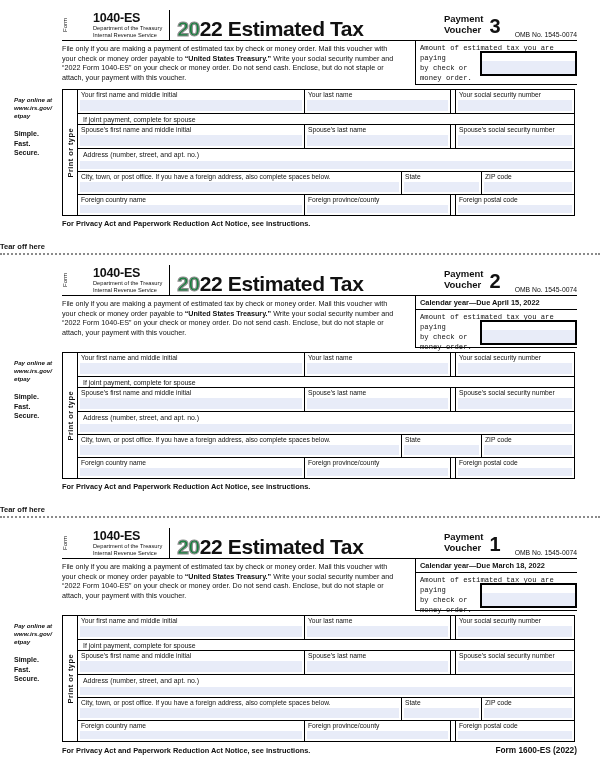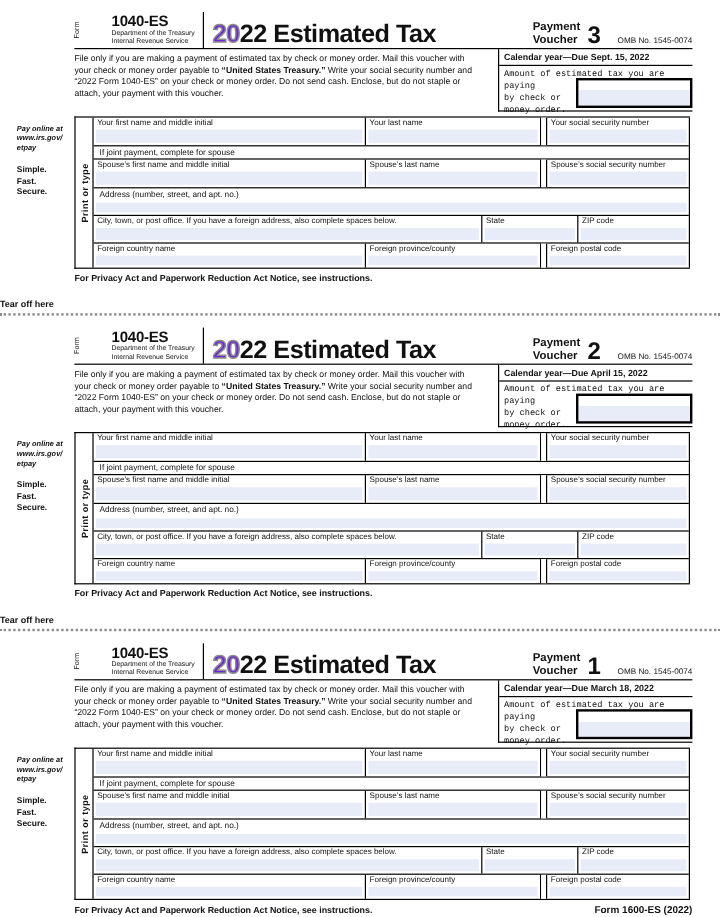--- a/index.html
+++ b/index.html
@@ -9,22 +9,22 @@
 
   .voucher { padding:10px 23px 0 62px; position:relative; }
 
   
   .v-header { display:flex; align-items:stretch; height:31px; border-bottom:1.3px solid #000; }
   .form-block { display:flex; align-items:center; padding-right:7px; border-right:1.3px solid #000;gap:23px; }
   .form-vert { writing-mode:vertical-rl; transform:rotate(180deg); font-size:6px; line-height:1; margin-right:2px; }
   .form-number { font-weight:700; font-size:12.5px; line-height:1.05; letter-spacing:-0.2px; }
   .agency { font-size:5.7px; line-height:1.15; }
   .v-title { align-self:flex-end; font-size:21px; font-weight:700; line-height:0.95; padding-left:7px; white-space:nowrap; letter-spacing:-0.4px; padding-bottom:1px; }
-  .year-ghost { color:#6d28d9; -webkit-text-stroke:1.2px #8c8c8c; }
-  .pv { margin-left:auto; display:flex; align-items:flex-end; }
+  .year-ghost { color:#15803d; -webkit-text-stroke:1.2px #8c8c8c; }
+  .pv { margin-left:auto; display:flex; align-items:center; }
   .pv-words { font-size:9.5px; font-weight:700; line-height:1.15; white-space:nowrap; }
   .pv-num { font-size:20px; font-weight:700; line-height:1; margin-left:6px; margin-top:1px; }
   .omb { font-size:6.8px; align-self:flex-end; margin-left:14px; padding-bottom:2px; white-space:nowrap; }
 
   
   .v-body { display:flex; }
   .file-text { width:353px; font-size:7.2px; line-height:1.32; padding:3px 12px 3px 0; }
   .right-col { flex:1; border-left:1.3px solid #000; border-bottom:1.3px solid #000; }
   .due-line { font-size:7.4px; font-weight:700; padding:2px 2px 2px 4px; border-bottom:1.3px solid #000; white-space:nowrap; }
   .amount-area { position:relative; font-size:7.2px; line-height:1.4; padding:2px 0 0 4px; height:37px;font-family:Liberation Mono, monospace; }
@@ -93,21 +93,20 @@
           <div>Voucher</div>
         </div>
         <div class="pv-num">3</div>
         <div class="omb">OMB No. 1545-0074</div>
       </div>
     </div>
 
     <div class="v-body">
       <div class="file-text"><span>File only if you are making a payment of estimated tax by check or money order. Mail this voucher with your check or money order payable to </span><b>“United States Treasury.”</b><span> Write your social security number and “2022 Form 1040-ES” on your check or money order. Do not send cash. Enclose, but do not staple or attach, your payment with this voucher.</span></div>
       <div class="right-col">
-        <div class="due-line">Calendar year—Due Sept. 15, 2022</div>
         <div class="amount-area">
           <div>Amount of estimated tax you are paying</div>
           <div>by check or</div>
           <div>money order.</div>
           <div class="amount-box"></div>
         </div>
       </div>
     </div>
 
     <div class="table-zone">

